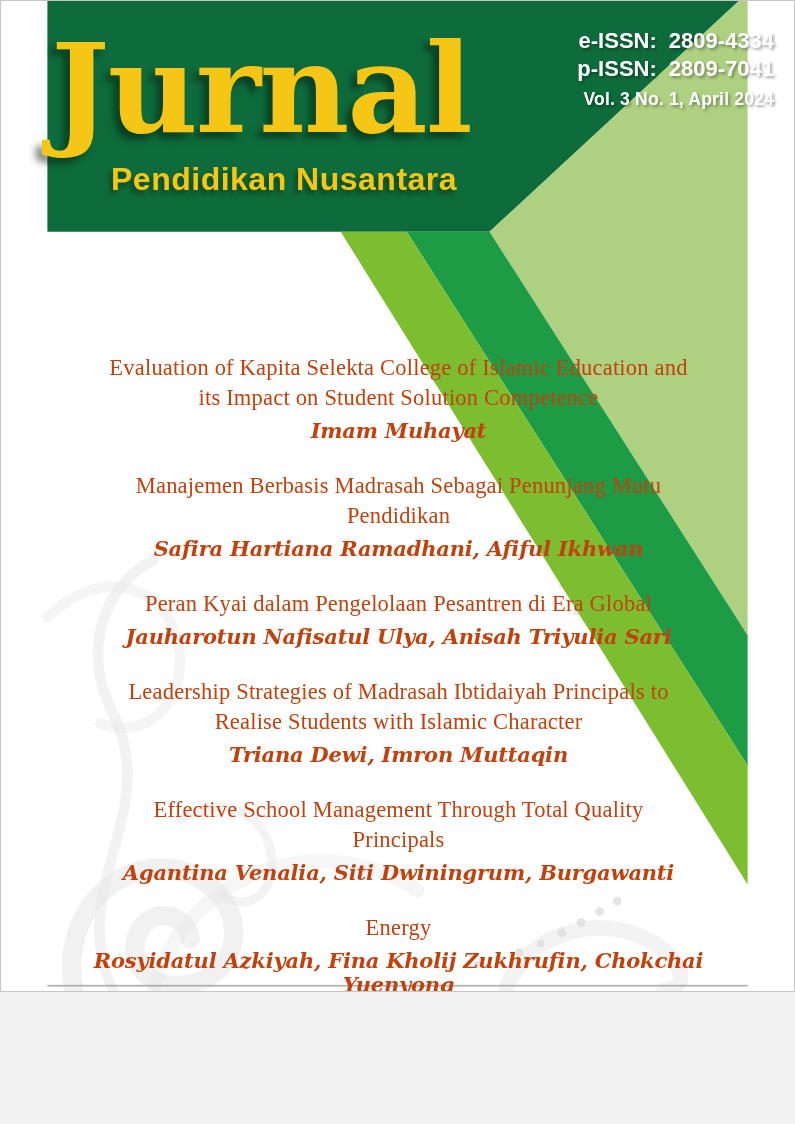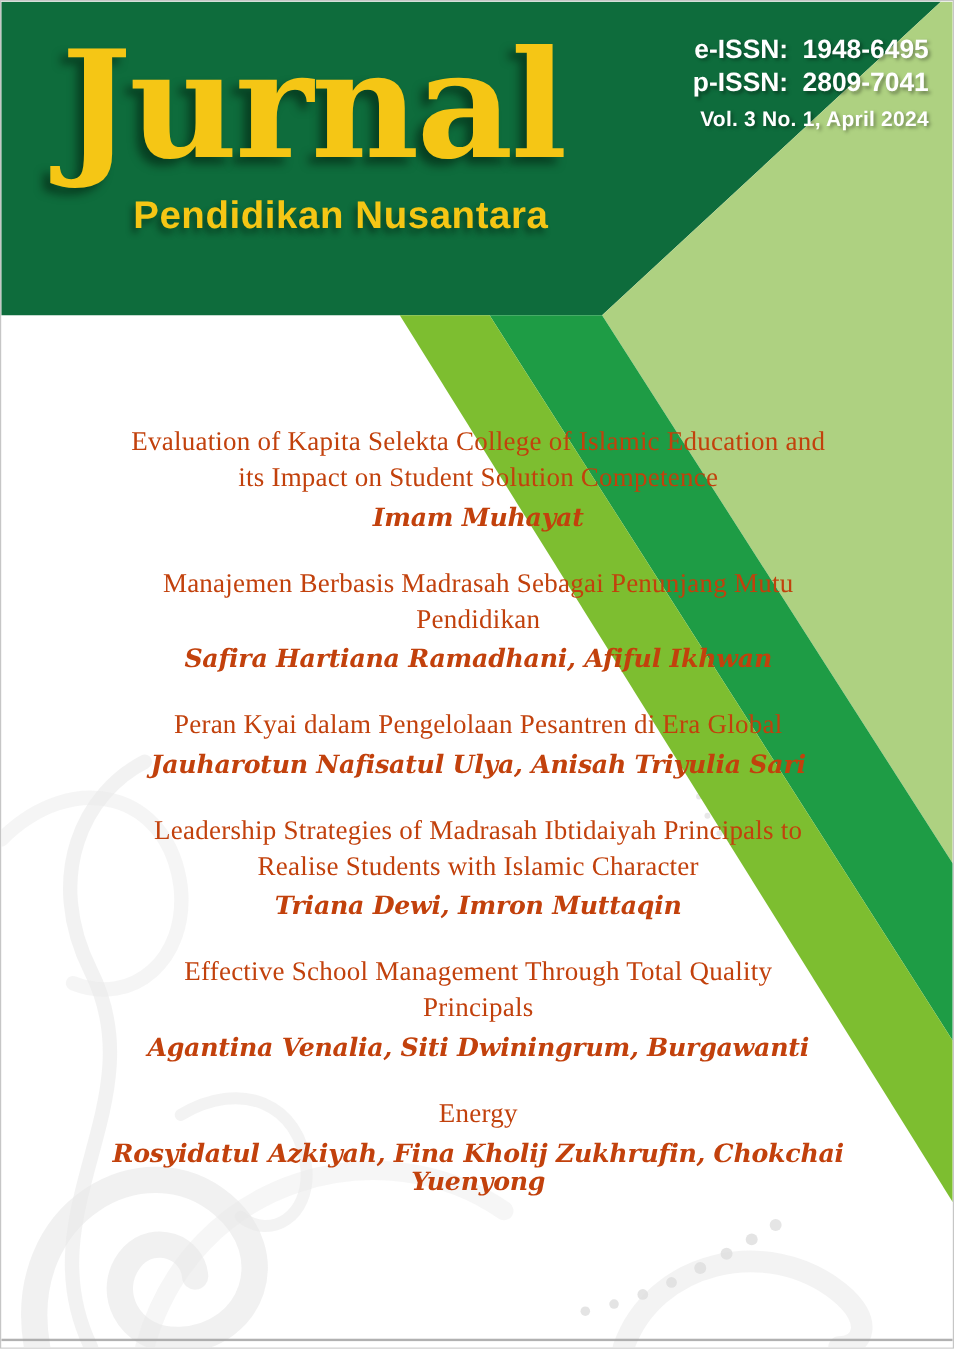--- a/index.html
+++ b/index.html
@@ -1,18 +1,18 @@
 <!DOCTYPE html>
 <html><head>
 <meta charset="utf-8">
 <style>
   html,body{margin:0;padding:0;background:#f2f2f2;}
   .page{
     position:relative;
-    width:795px;height:1124px;
+    width:795px;height:992px;
     margin:0 auto;
     background:#ffffff;
     border:1px solid #c6c6c6;
     box-sizing:border-box;
     overflow:hidden;
     font-family:"Liberation Serif", serif;
   }
   svg.bg{position:absolute;inset:0;width:100%;height:100%;display:block;}
 
   
@@ -107,21 +107,21 @@
     <rect x="0" y="1117" width="795" height="2" opacity="0.8" fill="#9e9e9e"></rect>
   </svg>
 
   <div class="logo">
     <div class="logo-title">Jurnal</div>
     <div class="logo-subtitle">Pendidikan Nusantara</div>
   </div>
 
   <div class="issn">
     <div class="issn-line">
-      <span>e-ISSN:</span><span class="val">1948-6495</span>
+      <span>e-ISSN:</span><span class="val">2809-4334</span>
     </div>
     <div class="issn-line">
       <span>p-ISSN:</span><span class="val">2809-7041</span>
     </div>
     <div class="vol-line">Vol. 3 No. 1, April 2024</div>
   </div>
 
   <div class="toc">
 
     <div class="article">

